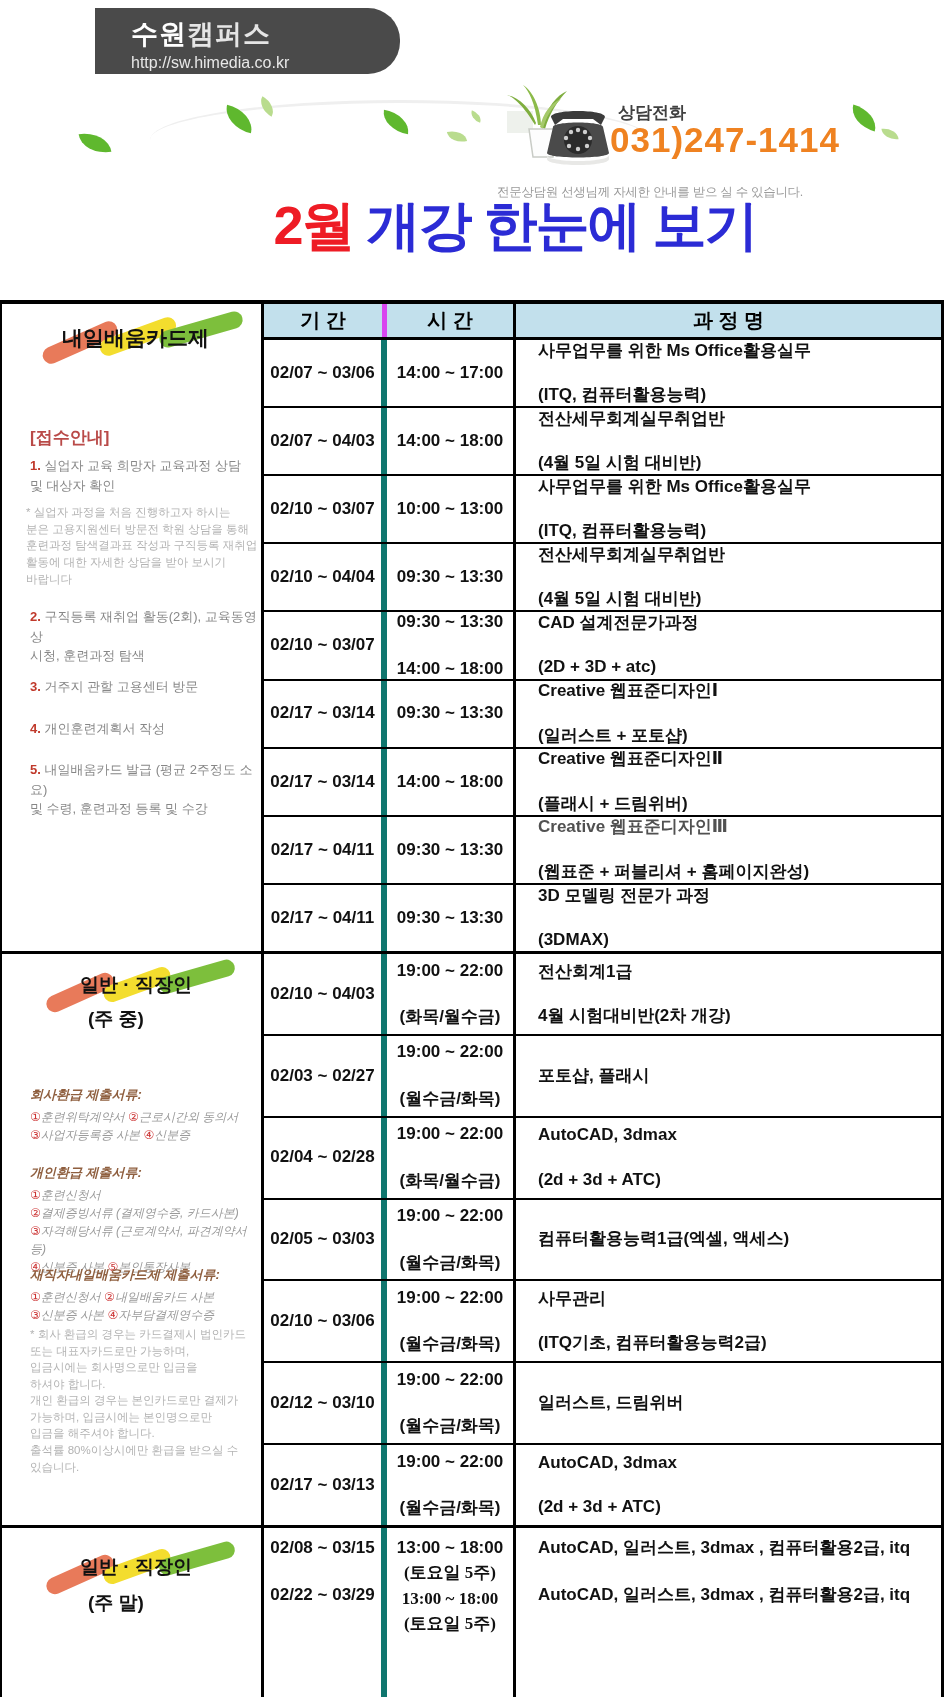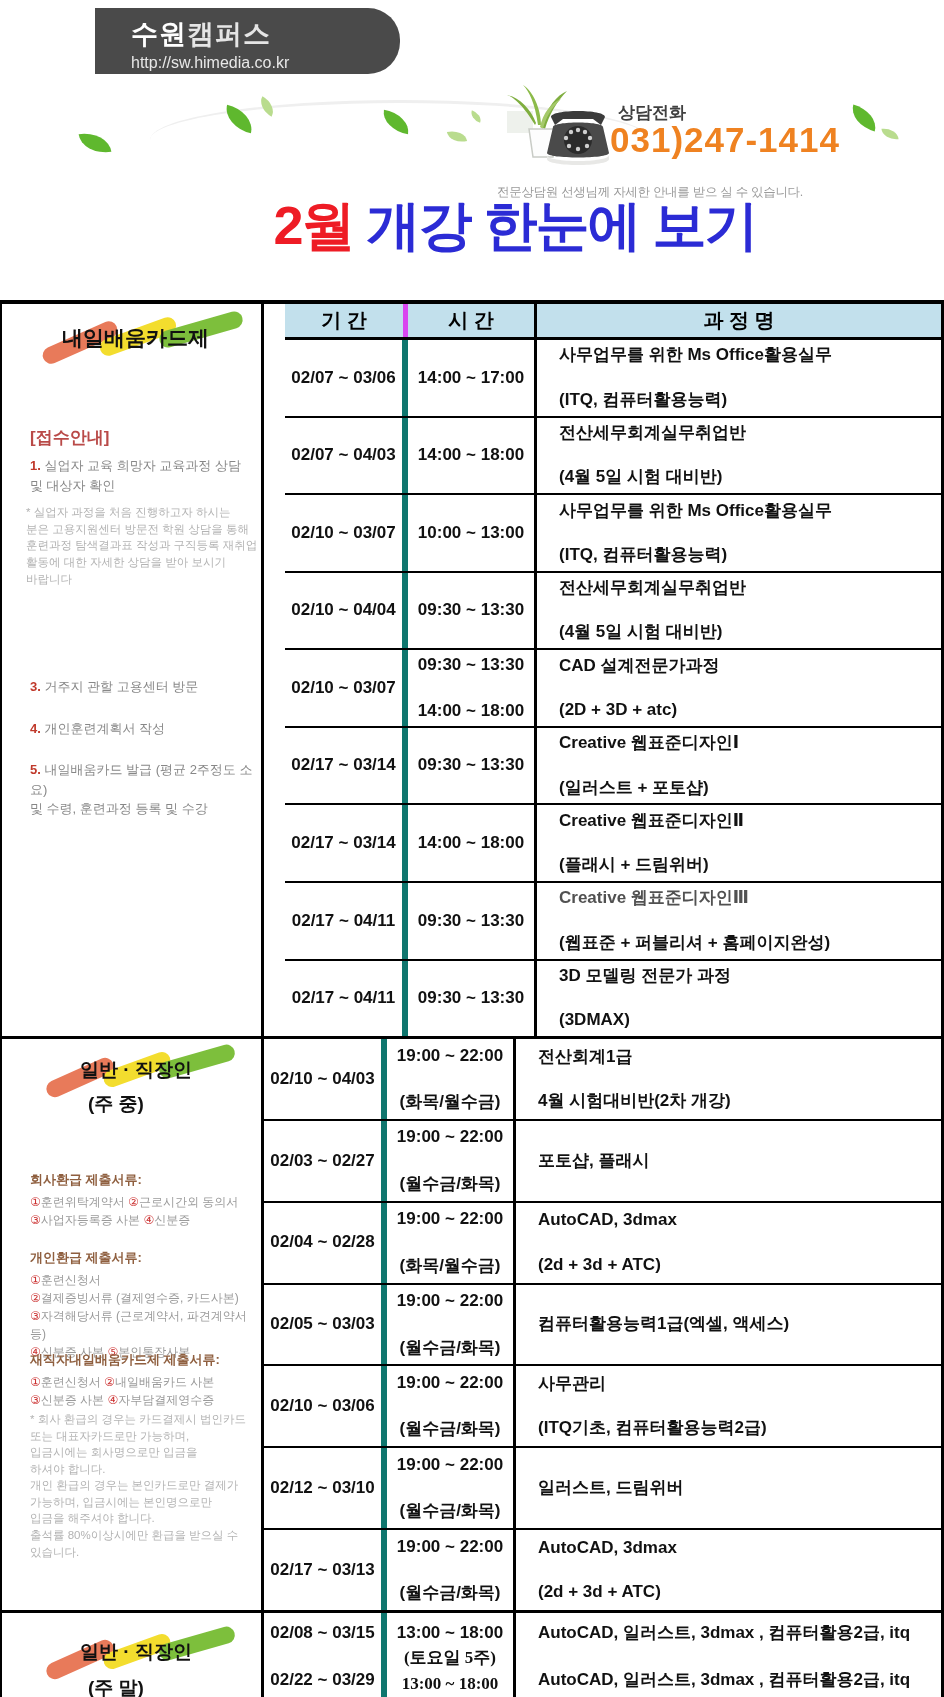--- a/index.html
+++ b/index.html
@@ -31,21 +31,21 @@
   .big-title { position:absolute; left:225px; top:190px; width:580px; text-align:center;
                font-size:54px; font-weight:900; letter-spacing:-2px; white-space:nowrap; }
   .big-title .t-red { color:#ee1c25; }
   .big-title .t-blue { color:#2b2bd5; }
 
   
   .sched { position:absolute; left:0; top:300px; width:944px; height:1397px;
            border-top:4px solid #000; border-right:3px solid #000; border-left:2px solid #000; }
   .band { display:flex; width:100%; border-bottom:3px solid #000; }
   .band:last-child { border-bottom:none; }
-  .band1 { height:735px;gap:21px; }
+  .band1 { height:650px; }
   .band2 { height:574px; }
   .band3 { height:173px; }
   .side { width:262px; border-right:3px solid #000; position:relative; background:#fff; flex:none; }
   .rows { flex:1; display:flex; flex-direction:column; }
   .thead { display:flex; height:36px; border-bottom:3px solid #000; background:#c2e0ec; flex:none; }
   .thead > div { display:flex; align-items:center; justify-content:center;
                  font-size:20px; font-weight:bold; color:#000; }
   .trow { display:flex; flex:1; border-bottom:2px solid #000; min-height:0; }
   .trow:last-child { border-bottom:none; }
   .c-period { width:123px; border-right:6px solid #0f766e; display:flex; flex-direction:column;
@@ -72,21 +72,21 @@
   .brush .s-red    { background:#e87a5a; transform:rotate(-24deg); }
   .brush .s-yellow { background:#f3dd2e; transform:rotate(-20deg); }
   .brush .s-green  { background:#7dbf3c; transform:rotate(-16deg); }
   .brush .brush-text { position:relative; z-index:2; font-weight:800; color:#111; white-space:nowrap; }
 
   .guide-title { position:absolute; left:28px; top:122px; font-size:17px; font-weight:bold; color:#b94a48; }
   .step { position:absolute; left:28px; font-size:13px; line-height:1.5; color:#878787; white-space:pre-line; }
   .step .no { color:#c0392b; font-weight:bold; }
   .side-note { position:absolute; left:24px; font-size:11.5px; line-height:1.45; color:#b3b3b3; white-space:pre-line; }
 
-  .doc-block { position:absolute; left:28px; }
+  .doc-block { position:absolute; left:28px;font-style:italic; }
   .doc-title { font-size:13px; font-weight:bold; color:#8f5f3f; margin-bottom:4px; }
   .doc-lines { font-size:12px; line-height:1.5; color:#9a9a9a; white-space:pre-line; }
   .doc-lines .cn { color:#cc3333; }
   .sub-label { font-size:19px; font-weight:800; color:#111; }
 </style>
 </head>
 <body>
 
 <div class="page">
 
@@ -152,20 +152,22 @@
           <span class="brush-text" style="font-size:21px;left:22px;top:8px;position:absolute;">내일배움카드제</span>
         </div>
         <div class="guide-title">[접수안내]</div>
         <div class="step" style="top:152px;"><span class="no">1.</span> <span>실업자 교육 희망자 교육과정 상담
 및 대상자 확인</span></div>
         <div class="side-note" style="top:200px;">* 실업자 과정을 처음 진행하고자 하시는
 분은 고용지원센터 방문전 학원 상담을 통해
 훈련과정 탐색결과표 작성과 구직등록 재취업
 활동에 대한 자세한  상담을 받아 보시기
 바랍니다</div>
+        <div class="step" style="top:303px;"><span class="no">2.</span> <span>구직등록 재취업 활동(2회), 교육동영상
+시청, 훈련과정 탐색</span></div>
         <div class="step" style="top:373px;text-align:center;"><span class="no">3.</span> <span>거주지 관할 고용센터 방문</span></div>
         <div class="step" style="top:415px;"><span class="no">4.</span> <span>개인훈련계획서 작성</span></div>
         <div class="step" style="top:456px;"><span class="no">5.</span> <span>내일배움카드 발급 (평균 2주정도 소요)
 및 수령, 훈련과정 등록 및 수강</span></div>
       </div>
       <div class="rows">
         <div class="thead">
           <div style="width:123px;border-right:5px solid #d946ef;">기 간</div>
           <div style="width:129px;border-right:3px solid #000;">시 간</div>
           <div style="flex:1;">과 정 명</div>

